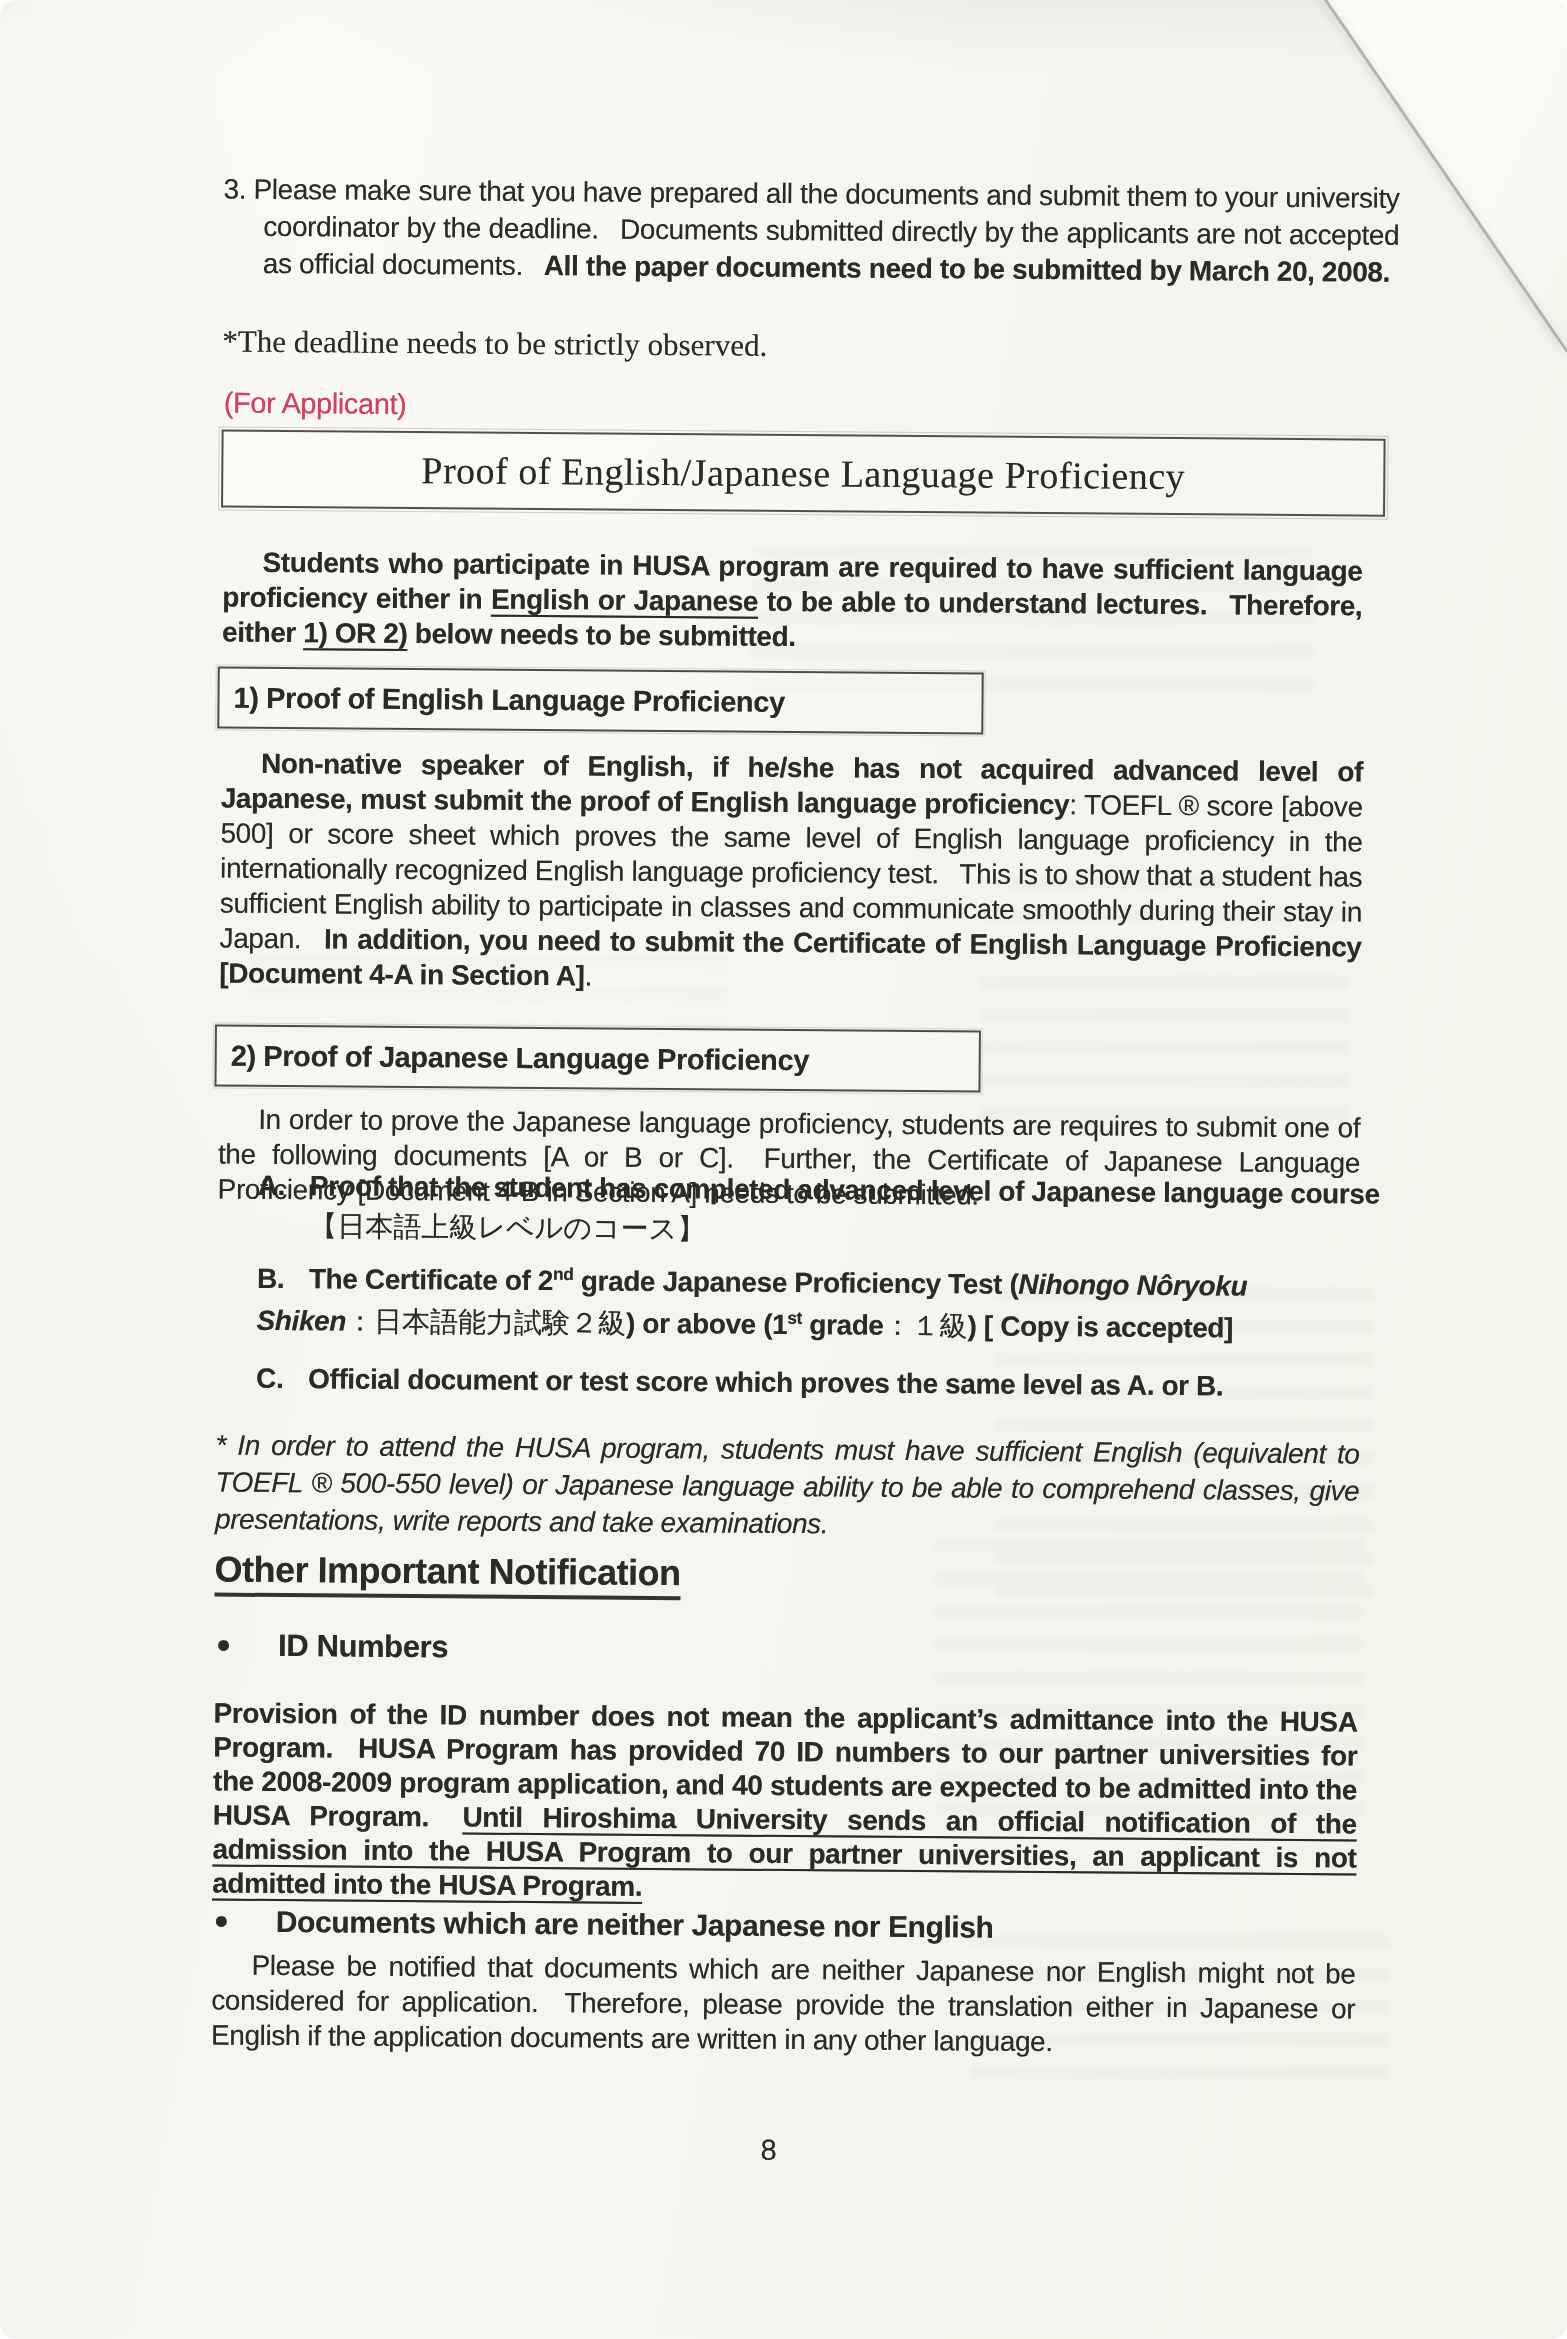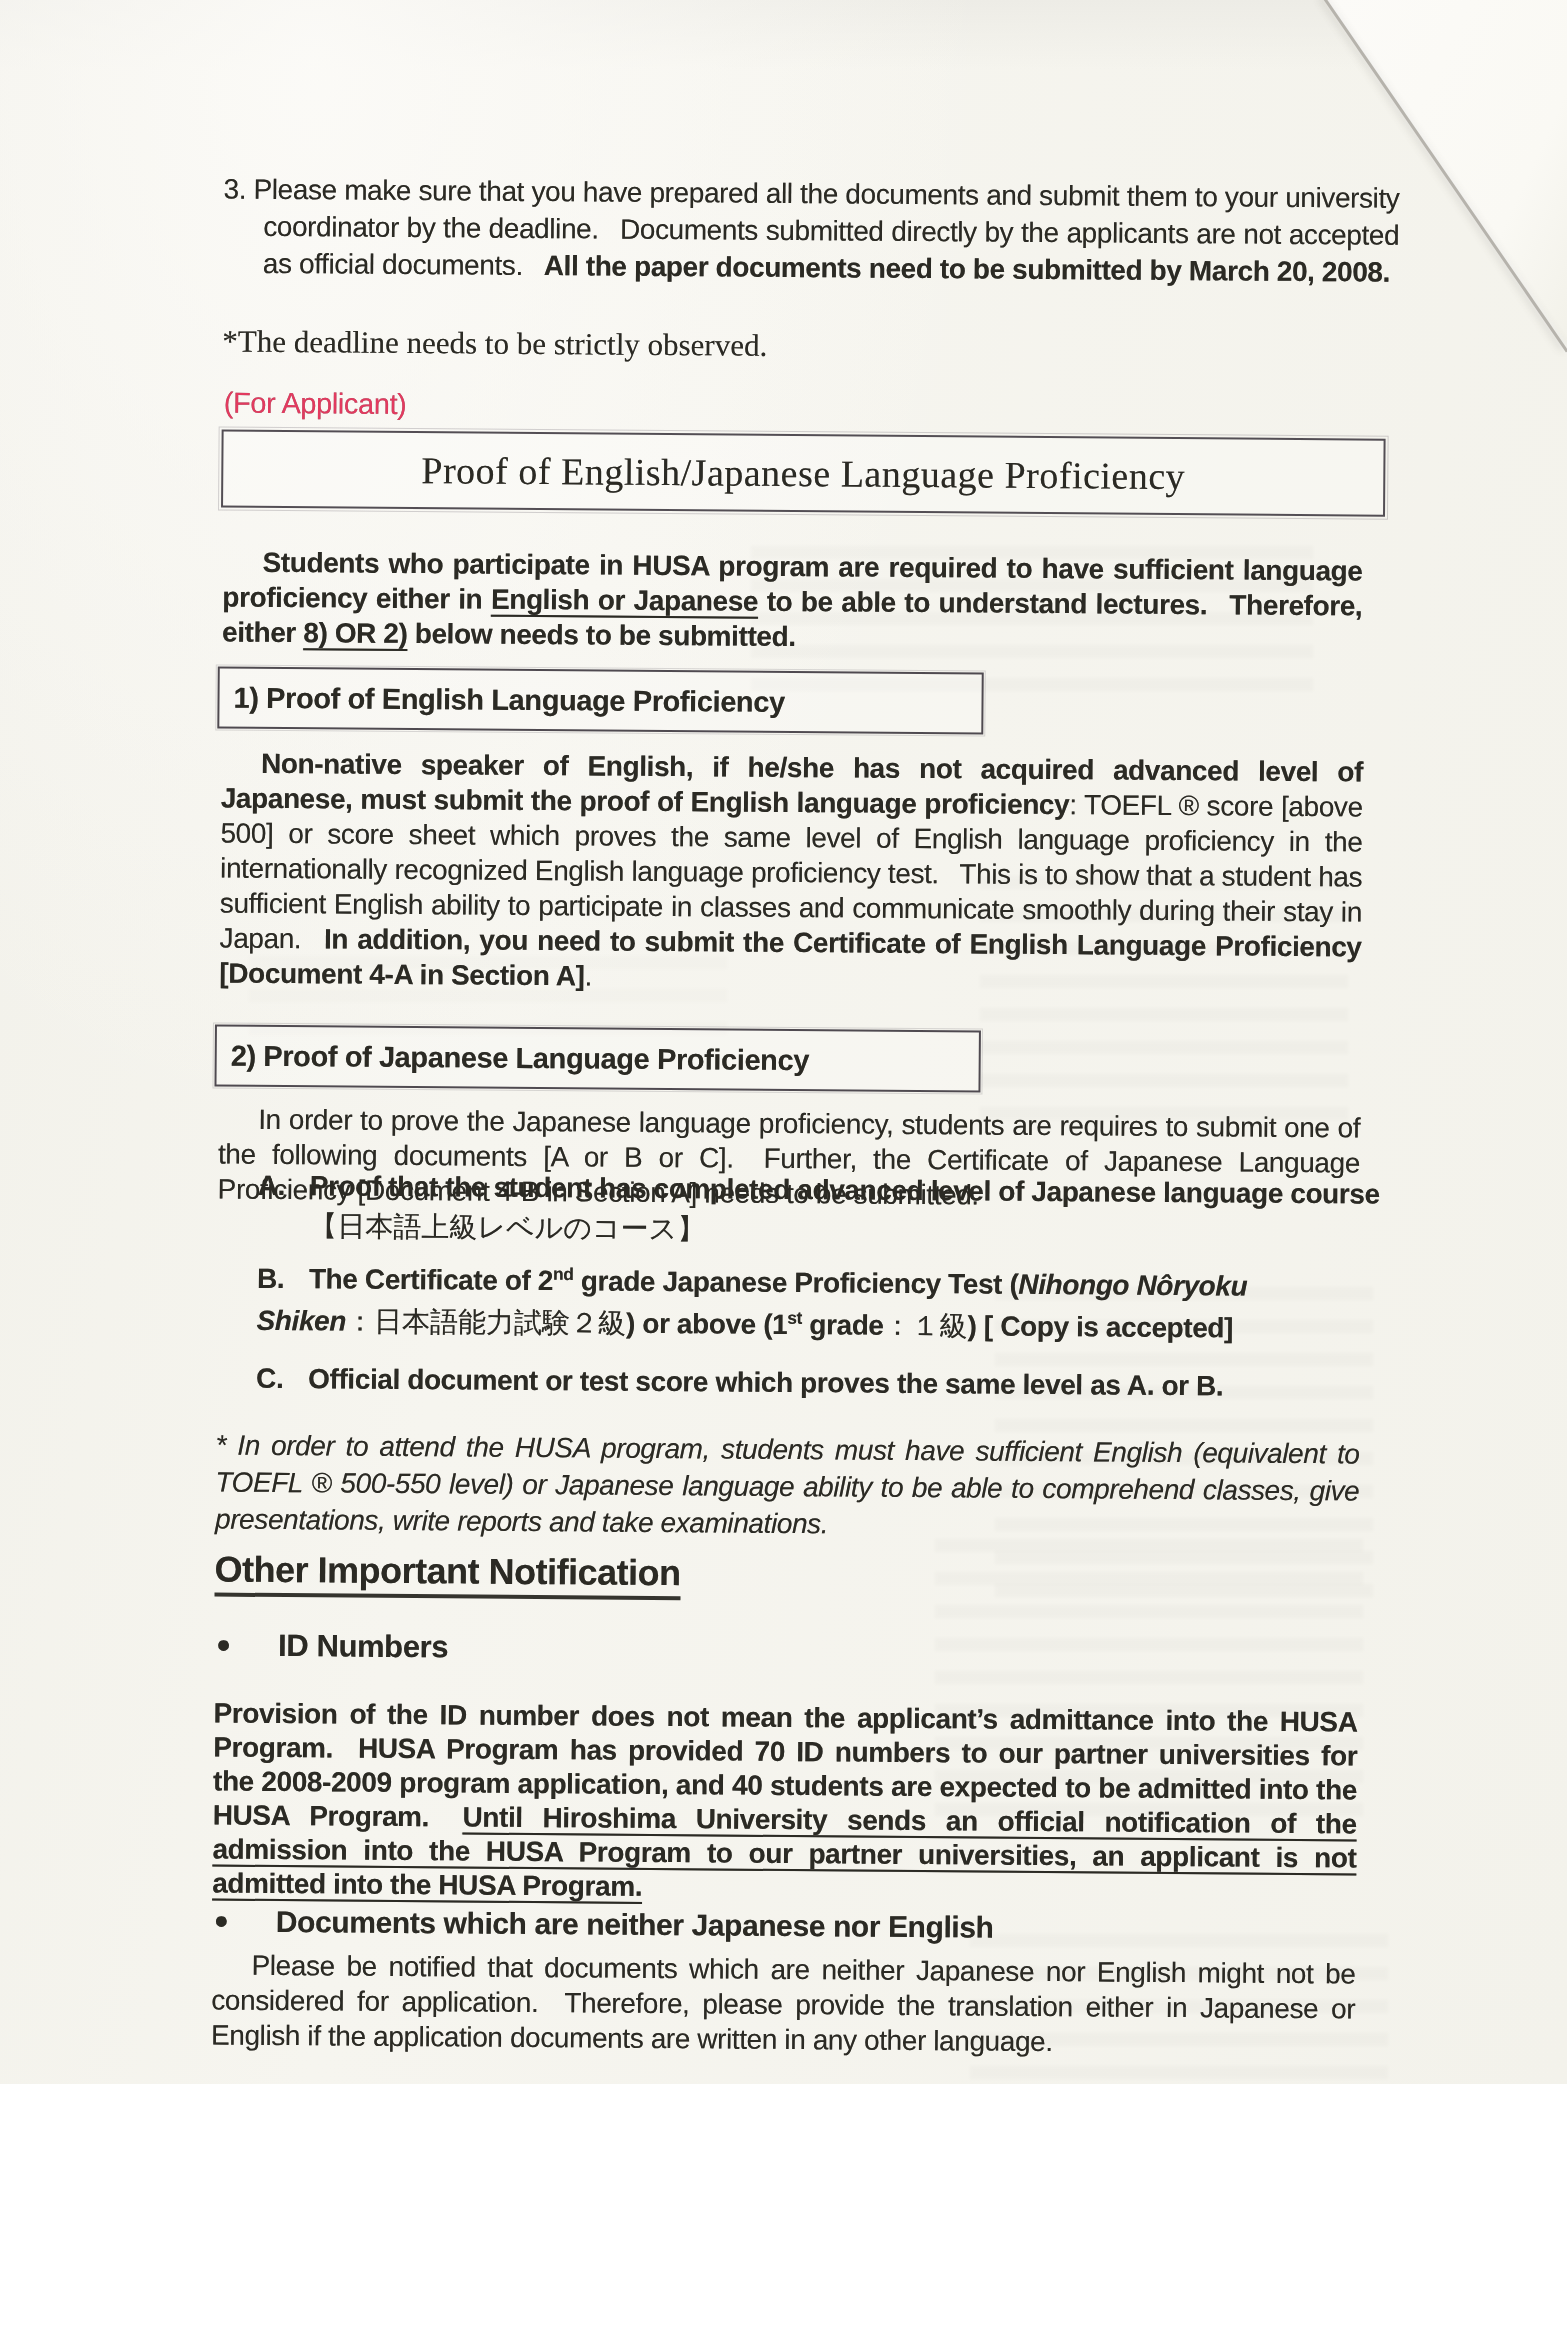--- a/index.html
+++ b/index.html
@@ -1,23 +1,24 @@
 <!DOCTYPE html>
 <html lang="en"><head>
 <meta charset="utf-8">
 <style>
   html,body{margin:0;padding:0;background:#ffffff;}
   .scan{
-    position:relative;width:1567px;height:2084px;overflow:hidden;
+    position:relative;width:1567px;height:2339px;overflow:hidden;
     background:
       radial-gradient(ellipse at 20% 3%, rgba(252,251,248,.9) 0%, rgba(252,251,248,0) 38%),
       linear-gradient(180deg, #edece6 0px, rgba(237,236,230,0) 70px),
       linear-gradient(100deg, #f2f1ea 0%, #f6f5ef 35%, #f3f2eb 100%);
     font-family:"Liberation Sans", sans-serif;
     color:#2b2a24;
+    border-radius:16px;
   }
   
   .fold-bright{
     position:absolute;left:1326px;top:0;width:241px;height:350px;
     clip-path:polygon(0 0,100% 0,100% 100%);
     background:linear-gradient(115deg,#fcfbf8 0%,#faf9f4 70%,#f2f1e9 100%);
   }
   .fold-line{
     position:absolute;left:1326px;top:-2px;width:428px;height:3px;
     background:#b6b3ac;transform-origin:0 0;transform:rotate(55.5deg);
@@ -106,21 +107,21 @@
     <p id="p3" class="blk just hang"><span class="">3. Please make sure that you have prepared all the documents and submit them to your university coordinator by the deadline.  Documents submitted directly by the applicants are not accepted as official documents.  </span><span class="b">All the paper documents need to be submitted by March 20, 2008.</span></p>
 
     <p id="deadline" class="blk serif">*The deadline needs to be strictly observed.</p>
 
     <p id="forapp" class="blk red">(For Applicant)</p>
 
     <div id="titlebox" class="blk">
       <span class="title serif">Proof of English/Japanese Language Proficiency</span>
     </div>
 
-    <p id="students" class="blk just ind"><span class="b">Students who participate in HUSA program are required to have sufficient language proficiency either in </span><span class="b u">English or Japanese</span><span class="b"> to be able to understand lectures.  Therefore, either </span><span class="b u">8) OR 2)</span><span class="b"> below needs to be submitted.</span></p>
+    <p id="students" class="blk just ind"><span class="b">Students who participate in HUSA program are required to have sufficient language proficiency either in </span><span class="b u">English or Japanese</span><span class="b"> to be able to understand lectures.  Therefore, either </span><span class="b u">1) OR 2)</span><span class="b"> below needs to be submitted.</span></p>
 
     <div id="box1" class="blk hbox">
       <span class="hb">1) Proof of English Language Proficiency</span>
     </div>
 
     <p id="nonnative" class="blk just ind"><span class="b">Non-native speaker of English, if he/she has not acquired advanced level of Japanese, must submit the proof of English language proficiency</span><span class="">: TOEFL ® score [above 500] or score sheet which proves the same level of English language proficiency in the internationally recognized English language proficiency test.  This is to show that a student has sufficient English ability to participate in classes and communicate smoothly during their stay in Japan.  </span><span class="b">In addition, you need to submit the Certificate of English Language Proficiency [Document 4-A in Section A]</span><span class="">.</span></p>
 
     <div id="box2" class="blk hbox">
       <span class="hb">2) Proof of Japanese Language Proficiency</span>
     </div>

